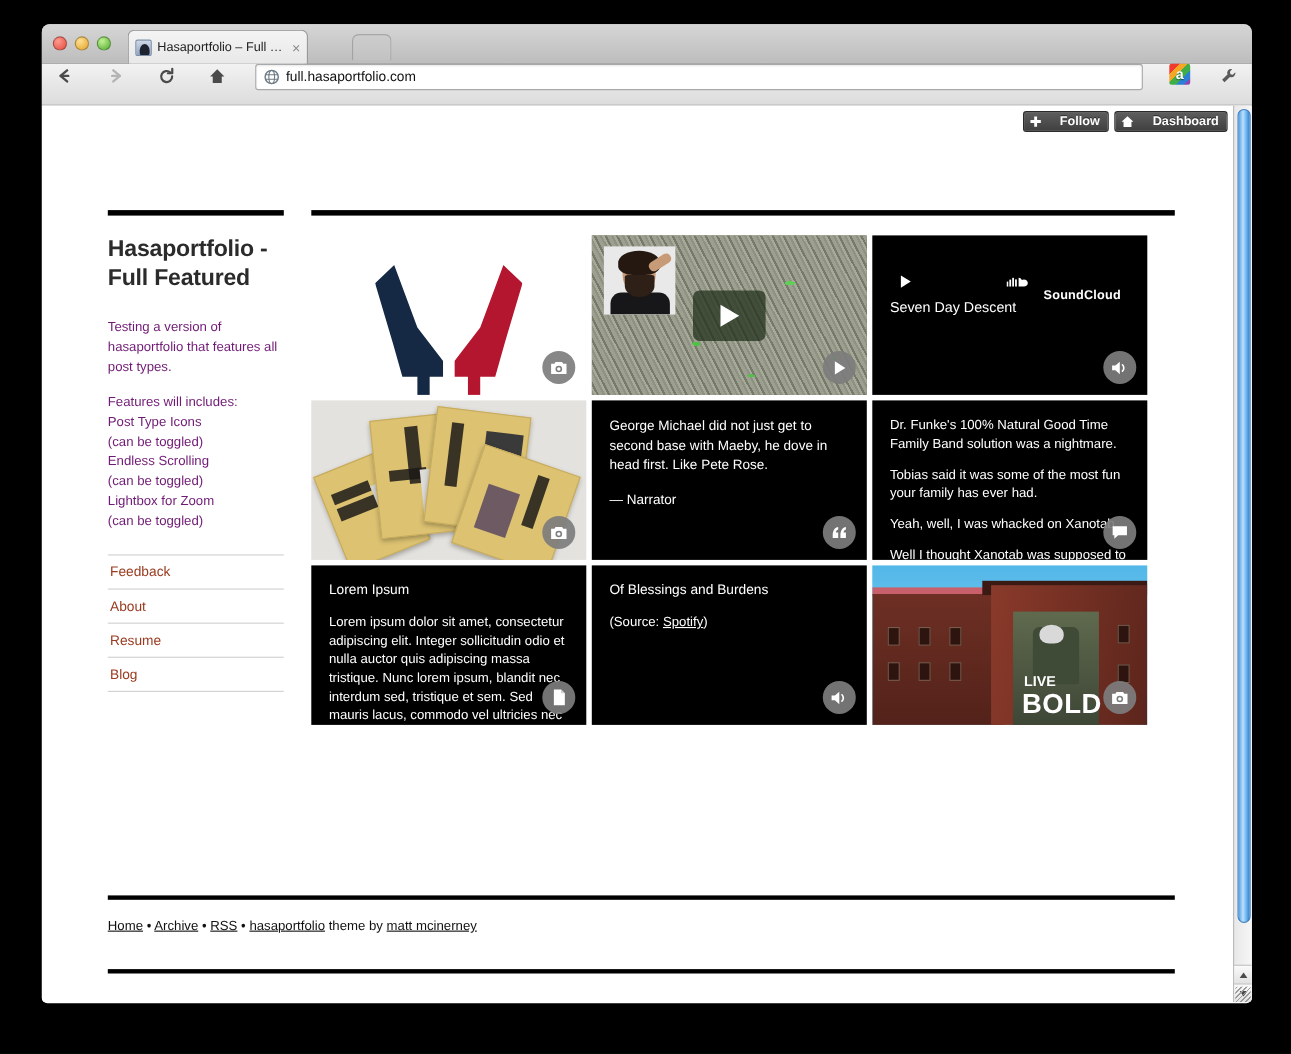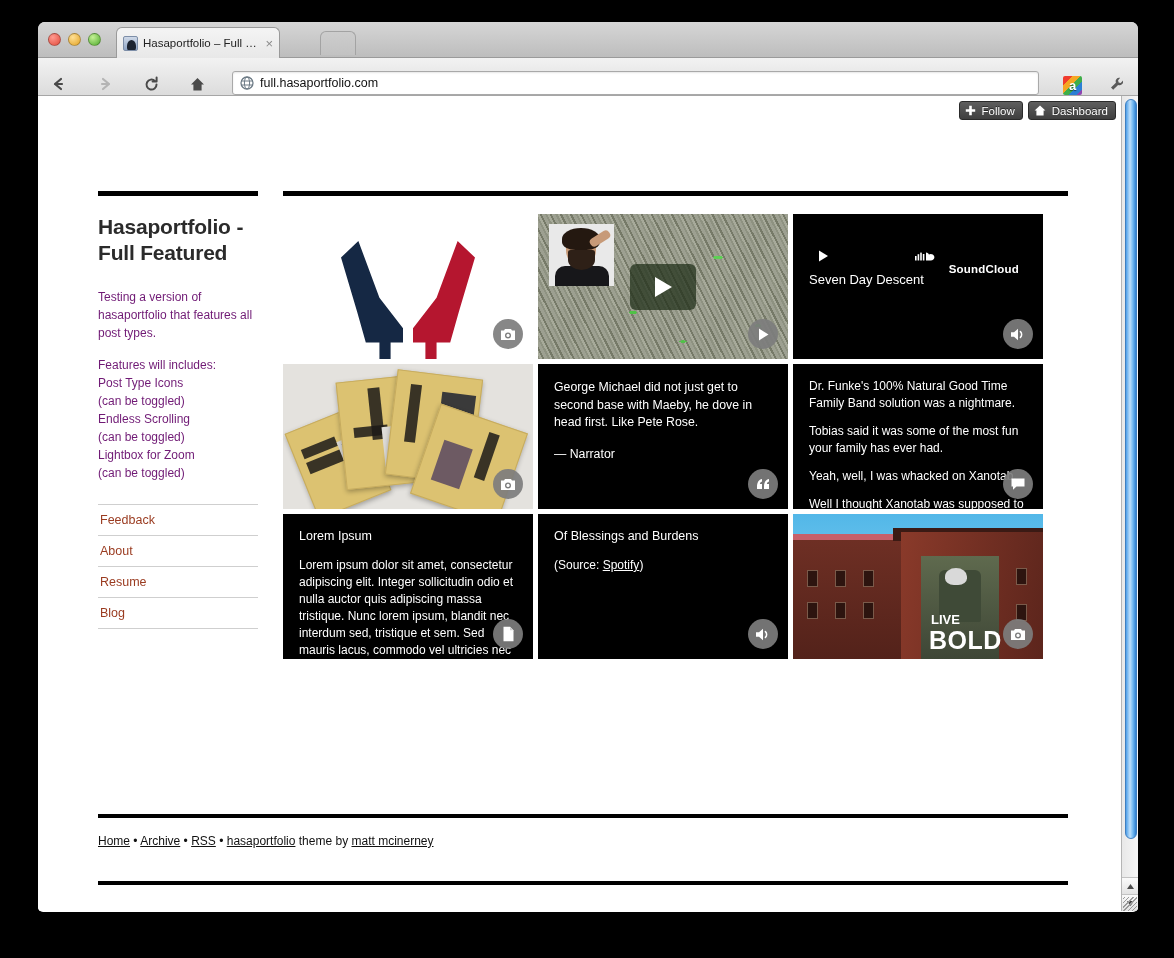--- a/index.html
+++ b/index.html
@@ -65,21 +65,21 @@
     background: linear-gradient(#cdcdcd, #c2c2c2);
     border: 1px solid #a3a3a3; border-bottom: none;
     border-radius: 6px 6px 0 0;
   }
 
   
   .toolbar {
     height: 38px;
     background: linear-gradient(#f2f2f2, #dcdcdc);
     border-bottom: 1px solid #a6a6a6;
-    display: flex; align-items: flex-end; padding: 0 10px;
+    display: flex; align-items: flex-start; padding: 0 10px;
     gap: 24px;
   }
   .navbtn { width: 22px; height: 22px; display: flex; align-items: center; justify-content: center; }
   .navbtn svg { display: block; }
   .urlbar {
     flex: 1 1 auto; height: 24px;
     background: #fff; border: 1px solid #a9a9a9; border-radius: 3px;
     display: flex; align-items: center; padding: 0 7px; gap: 6px;
     box-shadow: inset 0 1px 2px rgba(0,0,0,0.10);
   }
@@ -104,25 +104,25 @@
     background: #fff;
     overflow: hidden;
   }
 
   
   .tumblr-bar {
     position: absolute; right: 22px; top: 5px;
     display: flex; gap: 5px; z-index: 6;
   }
   .tbtn {
-    display: flex; align-items: center; gap: 6px;
+    display: flex; align-items: center; gap: 17px;
     height: 19px; padding: 0 7px 0 5px;
     background: linear-gradient(#5e5e5e, #3f3f3f);
     border: 1px solid #2a2a2a; border-radius: 3px;
-    color: #fff; font-size: 11.5px; font-weight: normal;
+    color: #fff; font-size: 11.5px; font-weight: bold;
     text-shadow: 0 -1px 0 rgba(0,0,0,0.55);
   }
 
   
   .page { position: absolute; left: 0; top: 0; right: 18px; bottom: 0; }
   .sidebar {
     position: absolute; left: 60px; top: 95px; width: 160px;
     border-top: 5px solid #000; padding-top: 18px;
   }
   .site-title {

